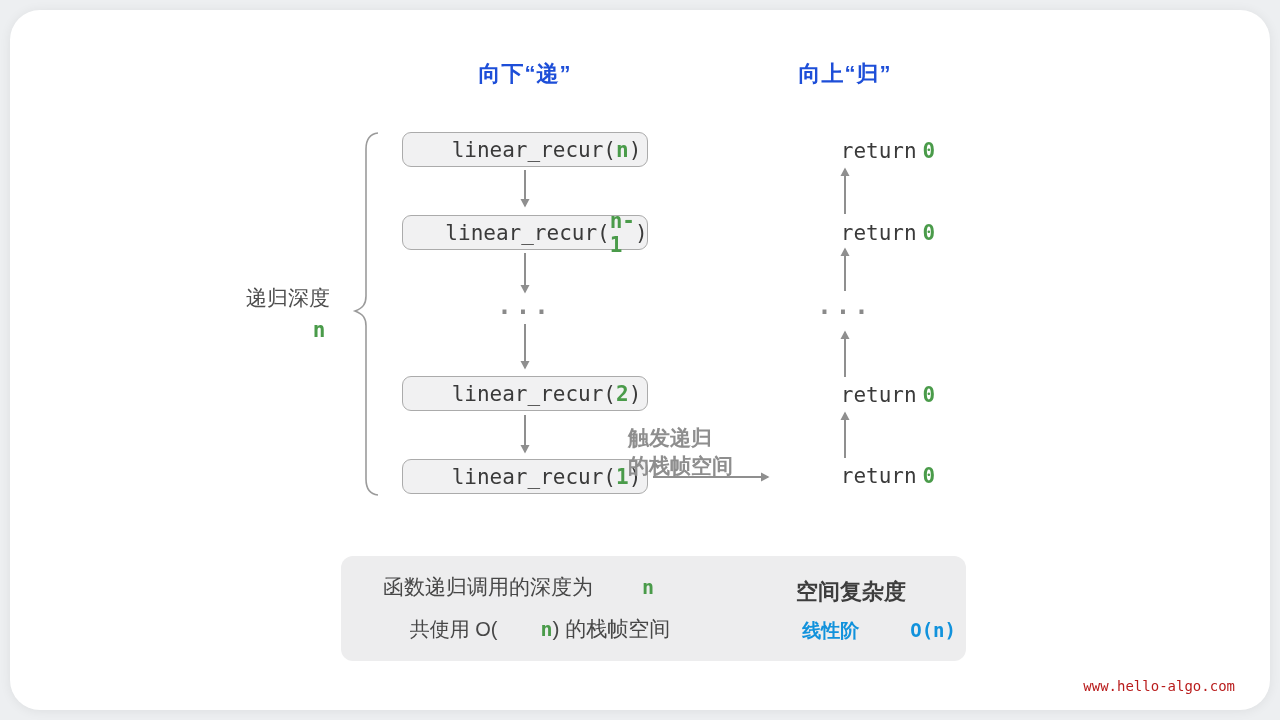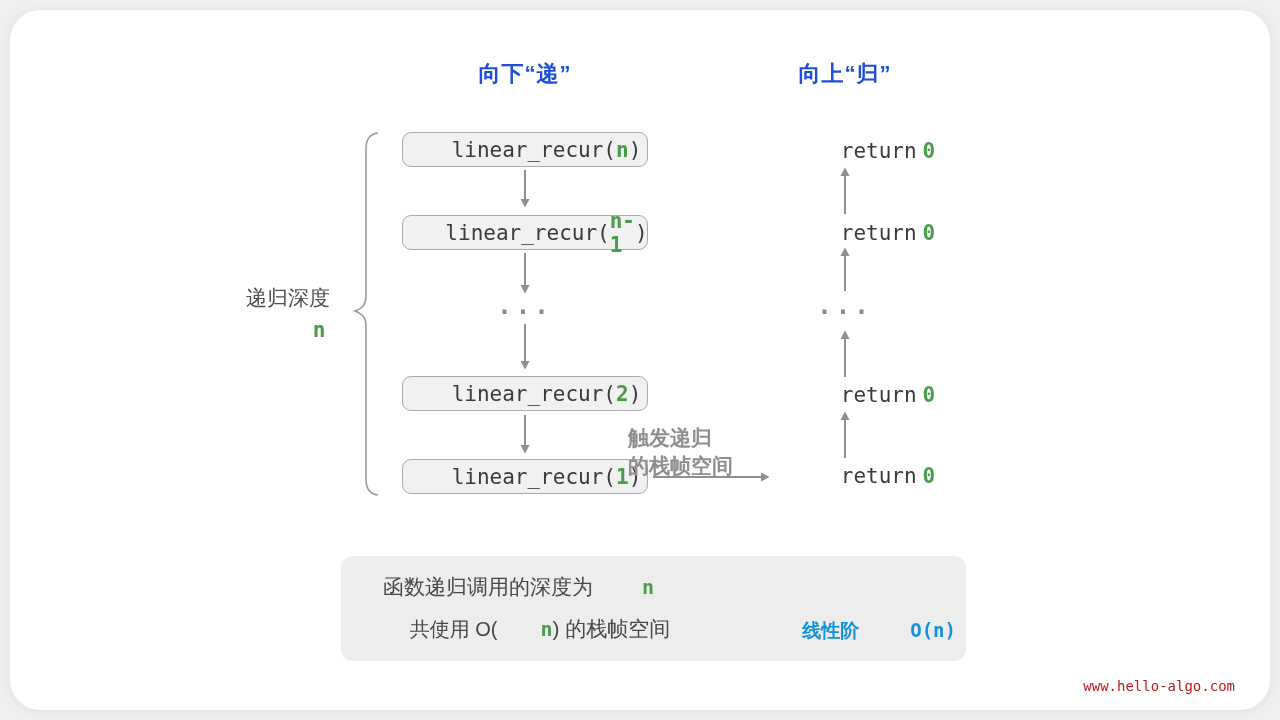--- a/index.html
+++ b/index.html
@@ -146,19 +146,20 @@
   <div class="abs summary">
     <div class="abs sum-left">
       <div>
         <span>函数递归调用的深度为</span>
         <span class="code green">n</span>
       </div>
       <div>
         <span class="code" style="font-family:'Liberation Sans',sans-serif;">共使用 O(</span><span class="code green">n</span><span>) 的栈帧空间</span>
       </div>
     </div>
+    <div class="abs sum-title">空间复杂度</div>
     <div class="abs sum-blue">
       <span>线性阶</span><span class="code">O(n)</span>
     </div>
   </div>
 
   <div class="abs watermark">www.hello-algo.com</div>
 </div>
 
 </body></html>

